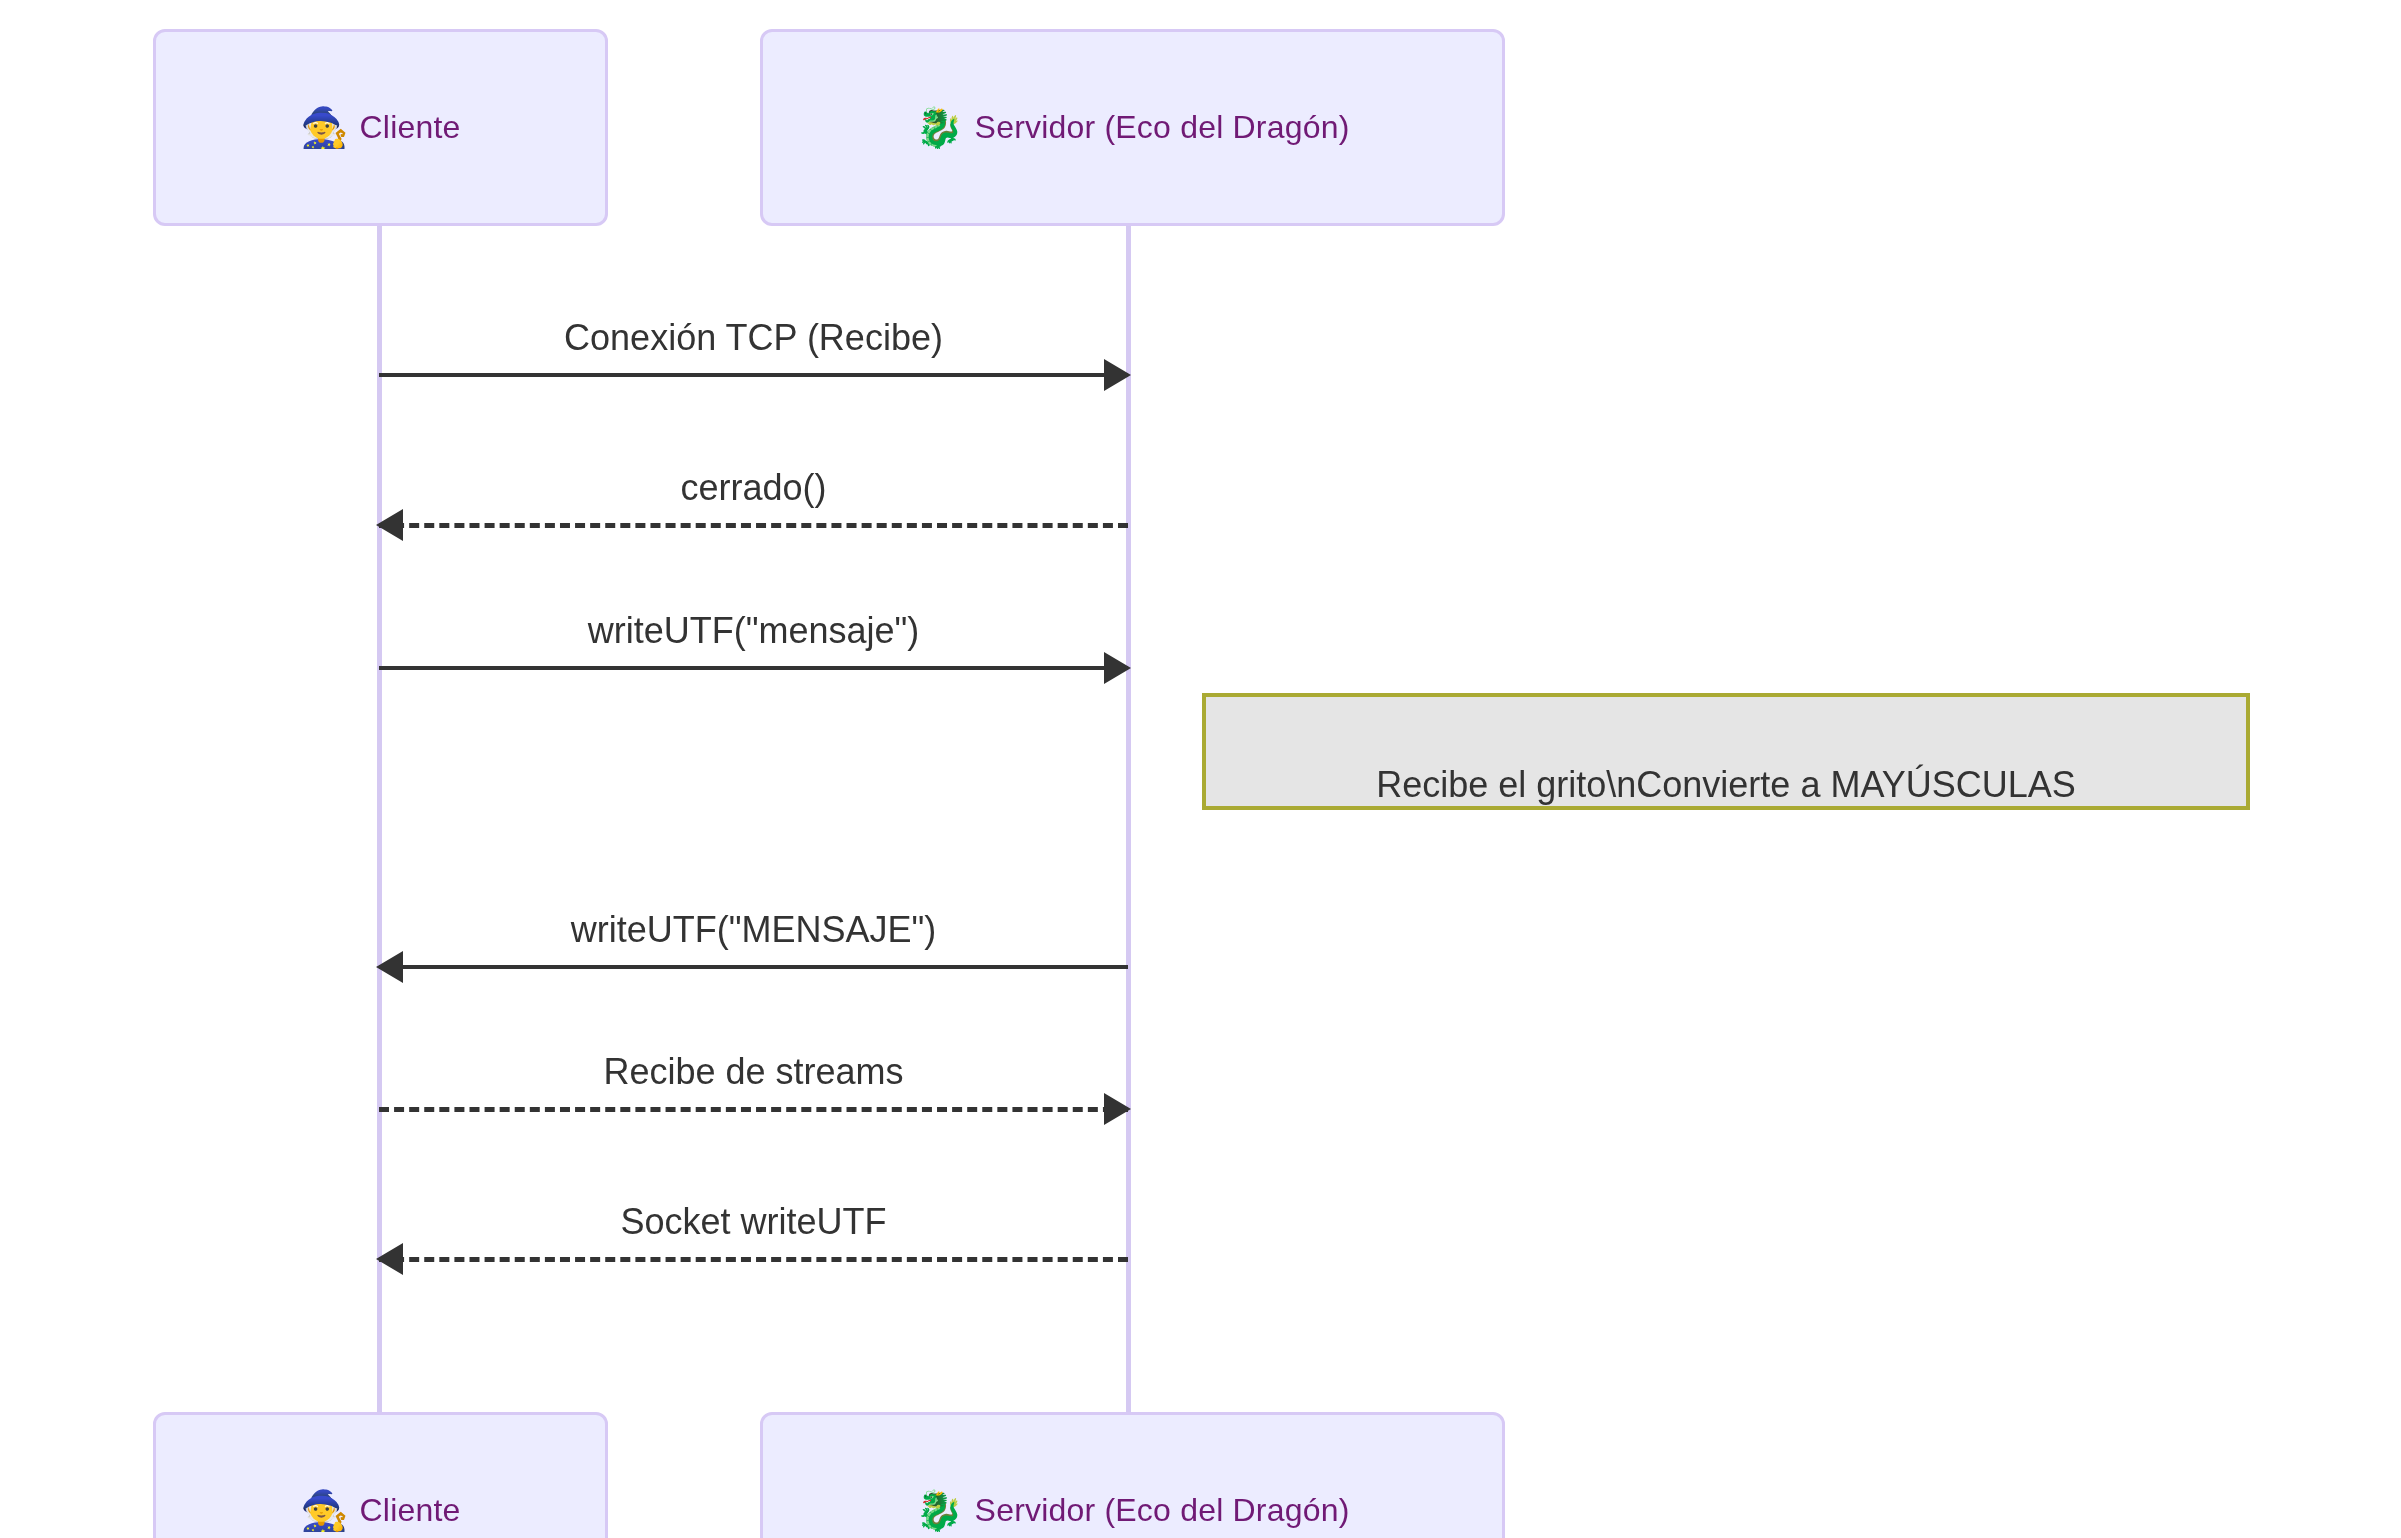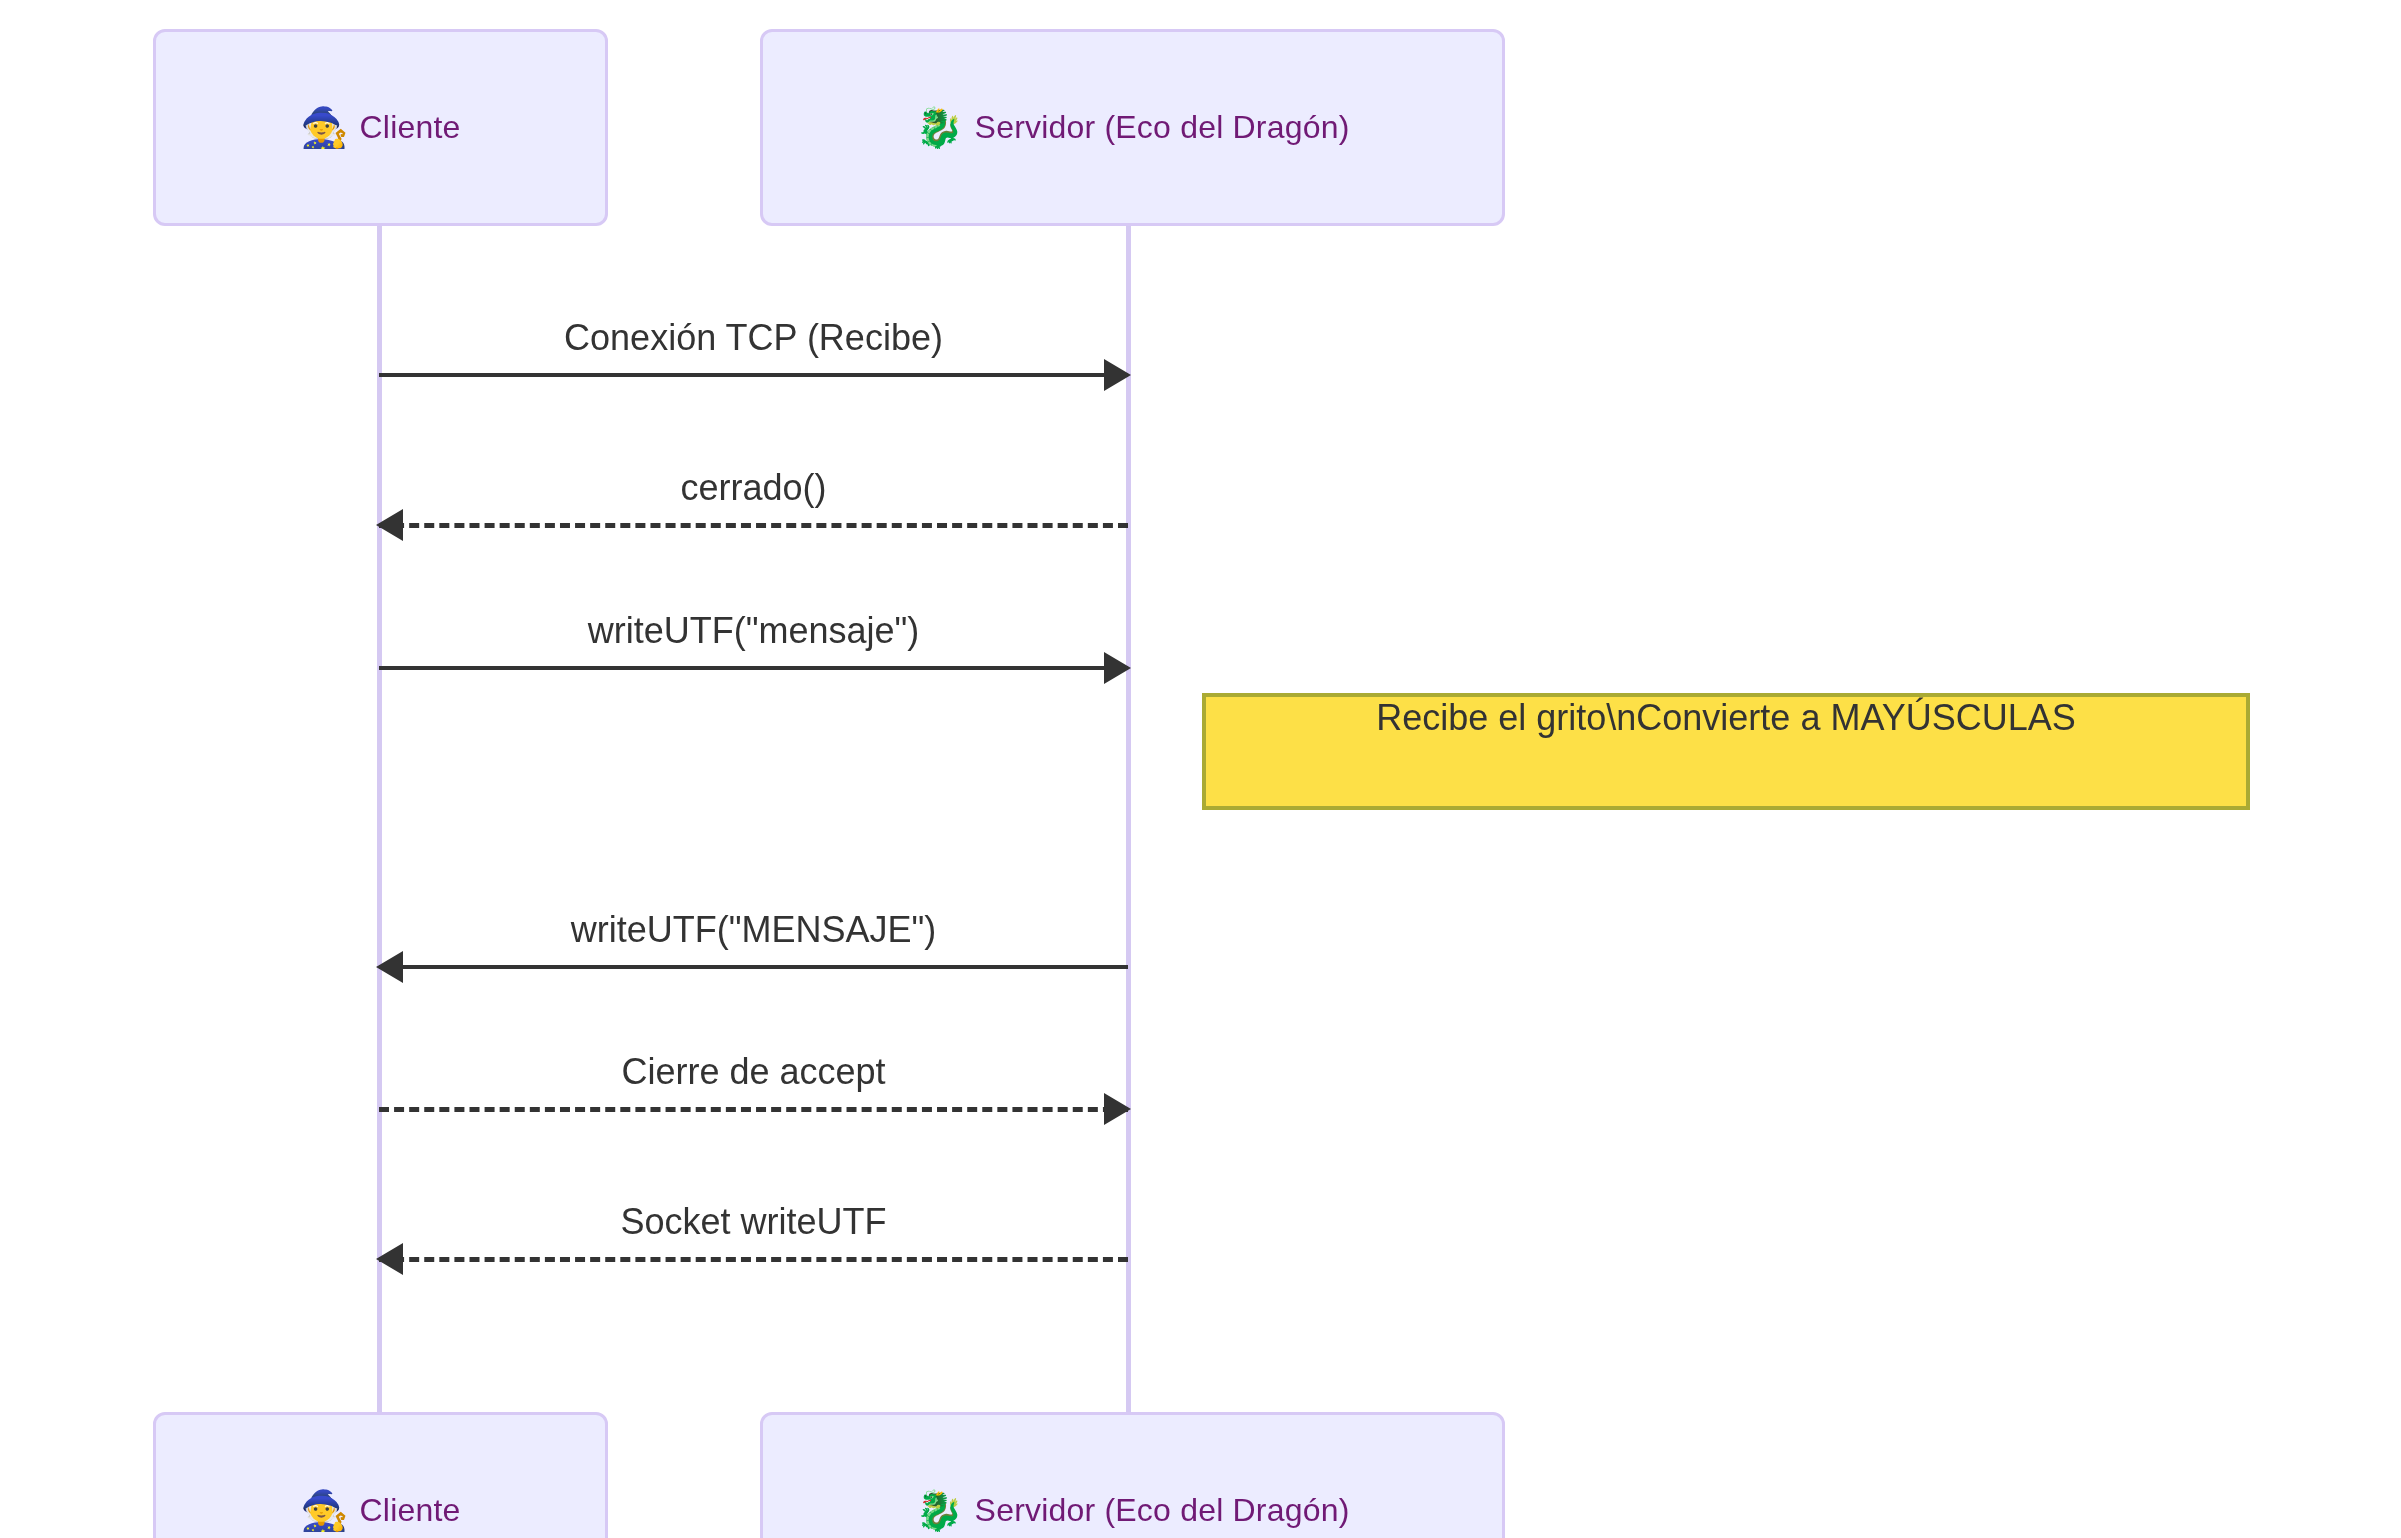--- a/index.html
+++ b/index.html
@@ -97,24 +97,24 @@
     top: -56px;
     text-align: center;
     font-size: 36px;
     color: #333333;
     white-space: nowrap;
   }
 
   
   .note-box {
     position: absolute;
-    background: #fde047;
+    background: #e5e5e5;
     border: 4.6px solid #aaaa33;
     display: flex;
-    align-items: flex-start;
+    align-items: flex-end;
     justify-content: center;
     z-index: 4;
   }
   .note-text {
     font-size: 36px;
     color: #333333;
     text-align: center;
     white-space: nowrap;
   }
 </style>
@@ -156,21 +156,21 @@
 
   <div class="message" style="left:379px; top:965px; width:749px;">
     <div class="msg-line"></div>
     <div class="msg-head left"></div>
     <div class="msg-text">writeUTF("MENSAJE")</div>
   </div>
 
   <div class="message" style="left:379px; top:1107px; width:749px;">
     <div class="msg-line dashed"></div>
     <div class="msg-head right"></div>
-    <div class="msg-text">Cierre de accept</div>
+    <div class="msg-text">Recibe de streams</div>
   </div>
 
   <div class="message" style="left:379px; top:1257px; width:749px;">
     <div class="msg-line dashed"></div>
     <div class="msg-head left"></div>
     <div class="msg-text">Socket writeUTF</div>
   </div>
 
   <div class="note-box" style="left:1202px; top:693px; width:1048px; height:117px;">
     <span class="note-text">Recibe el grito\nConvierte a MAYÚSCULAS</span>

